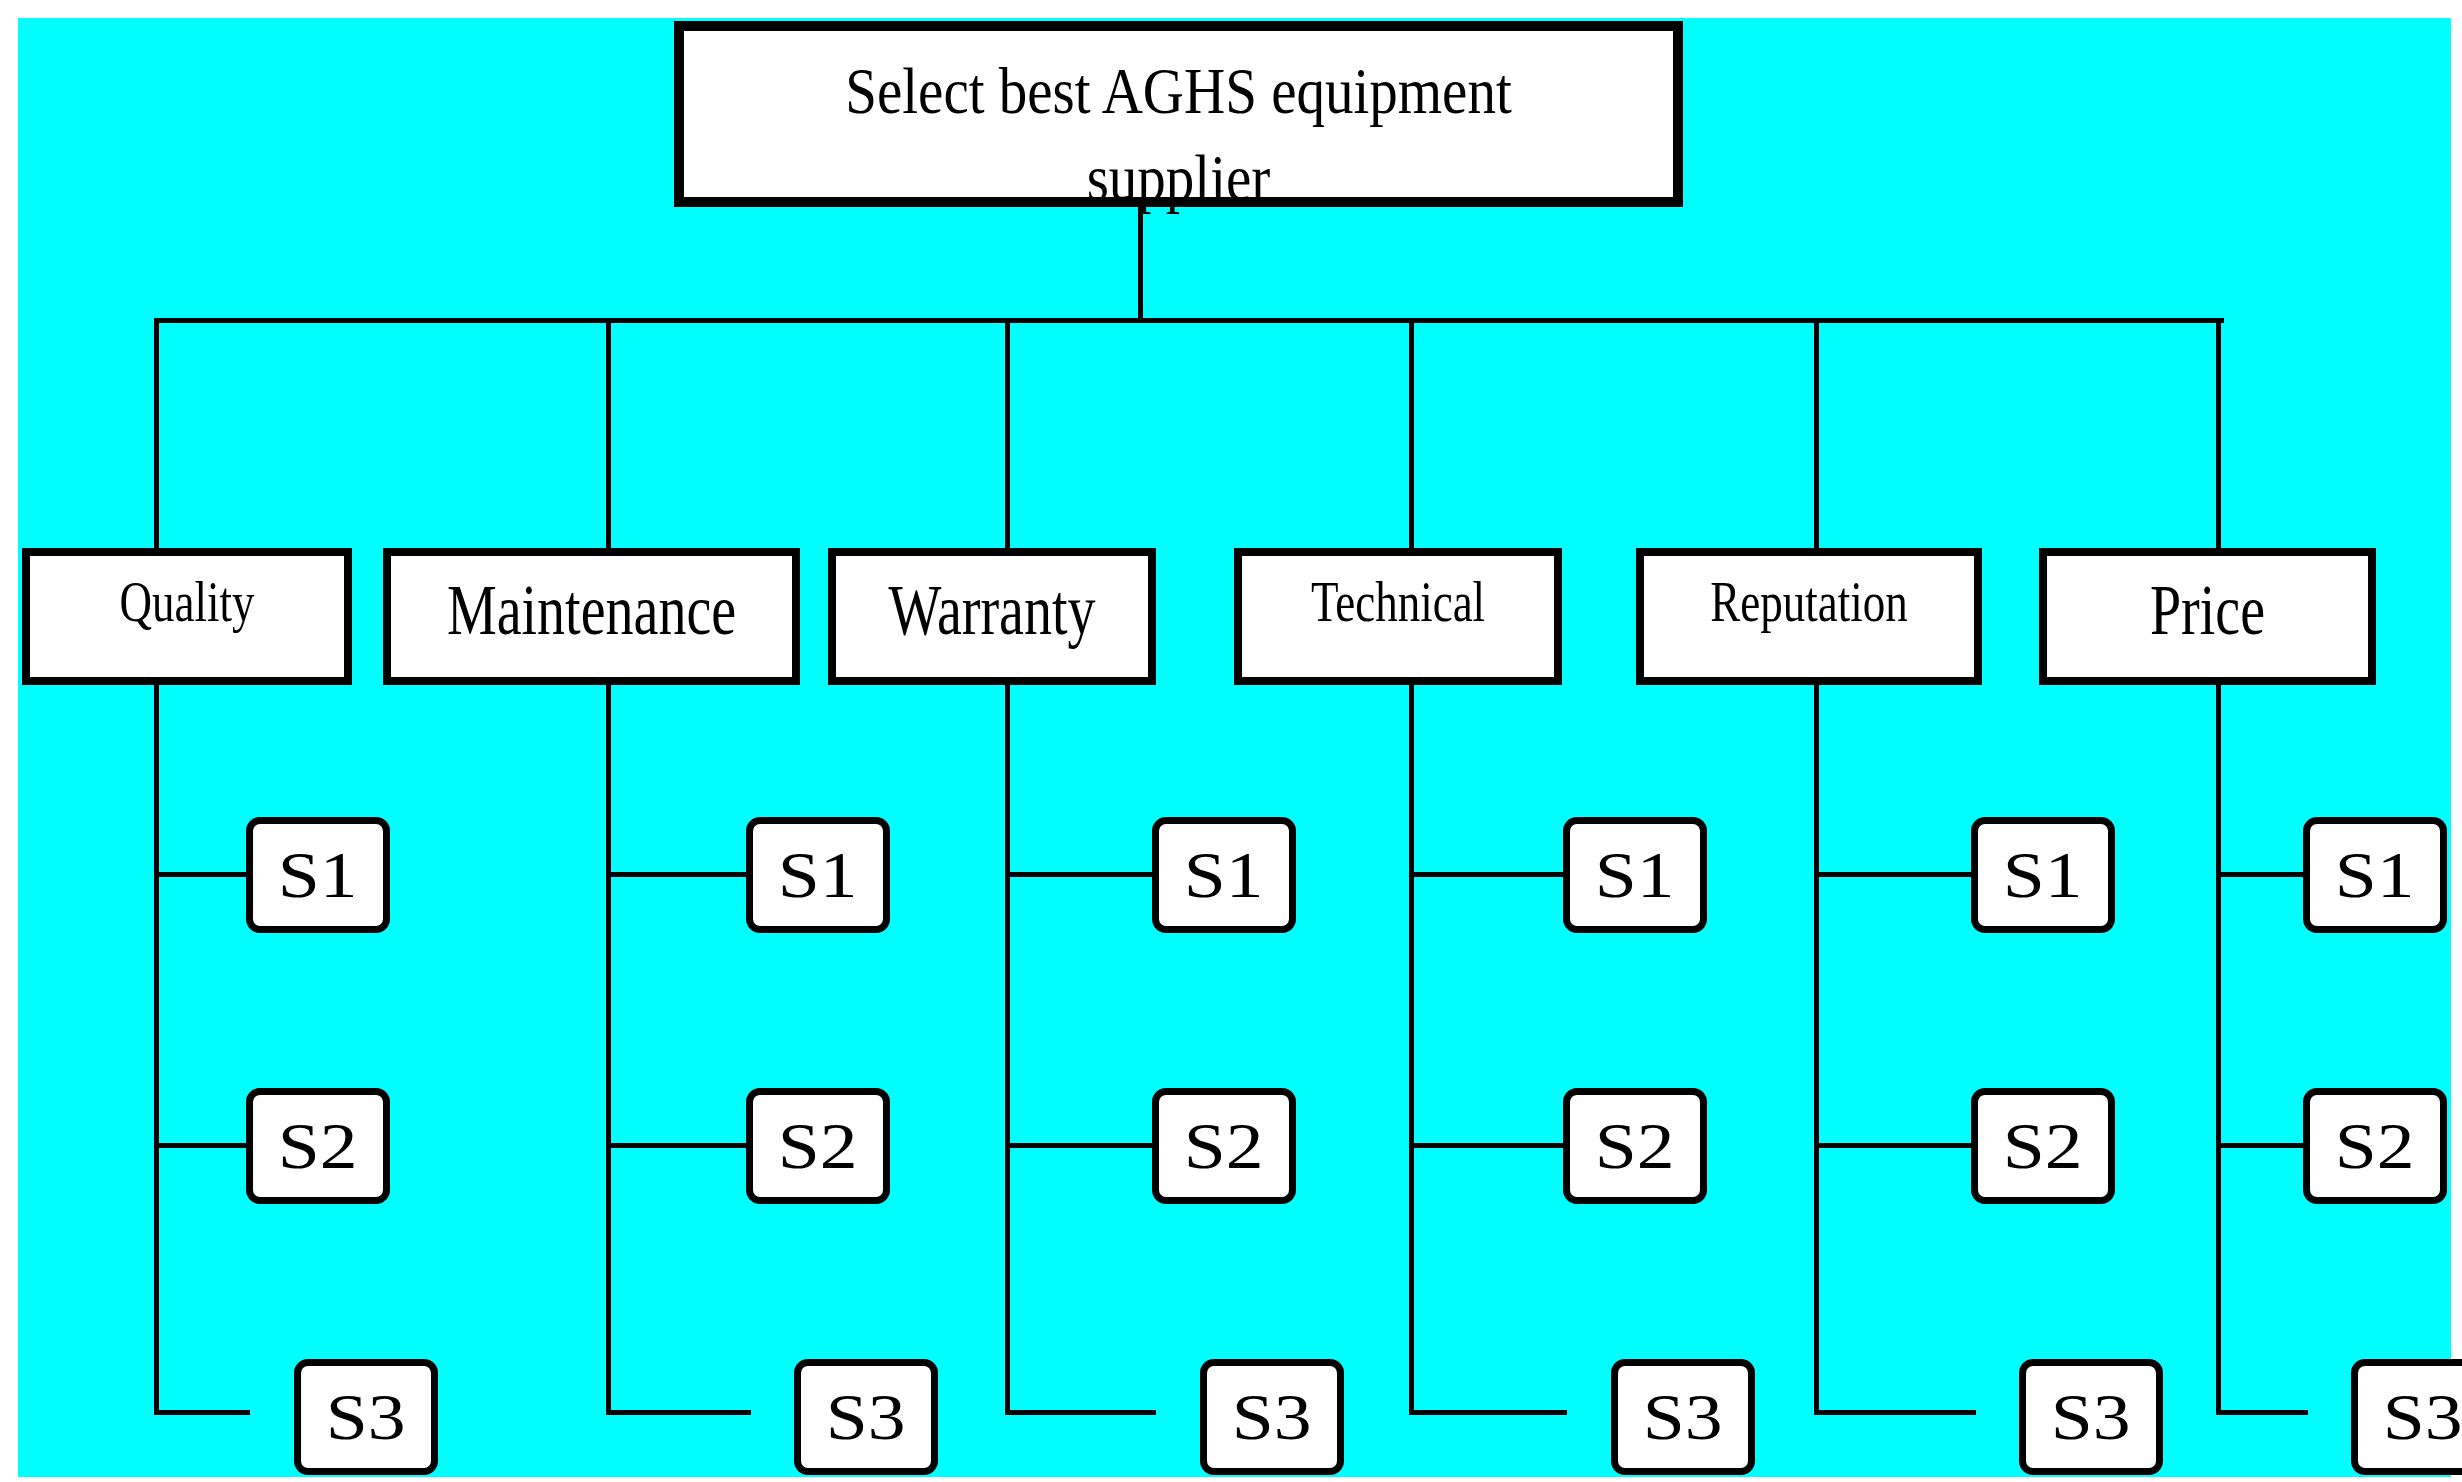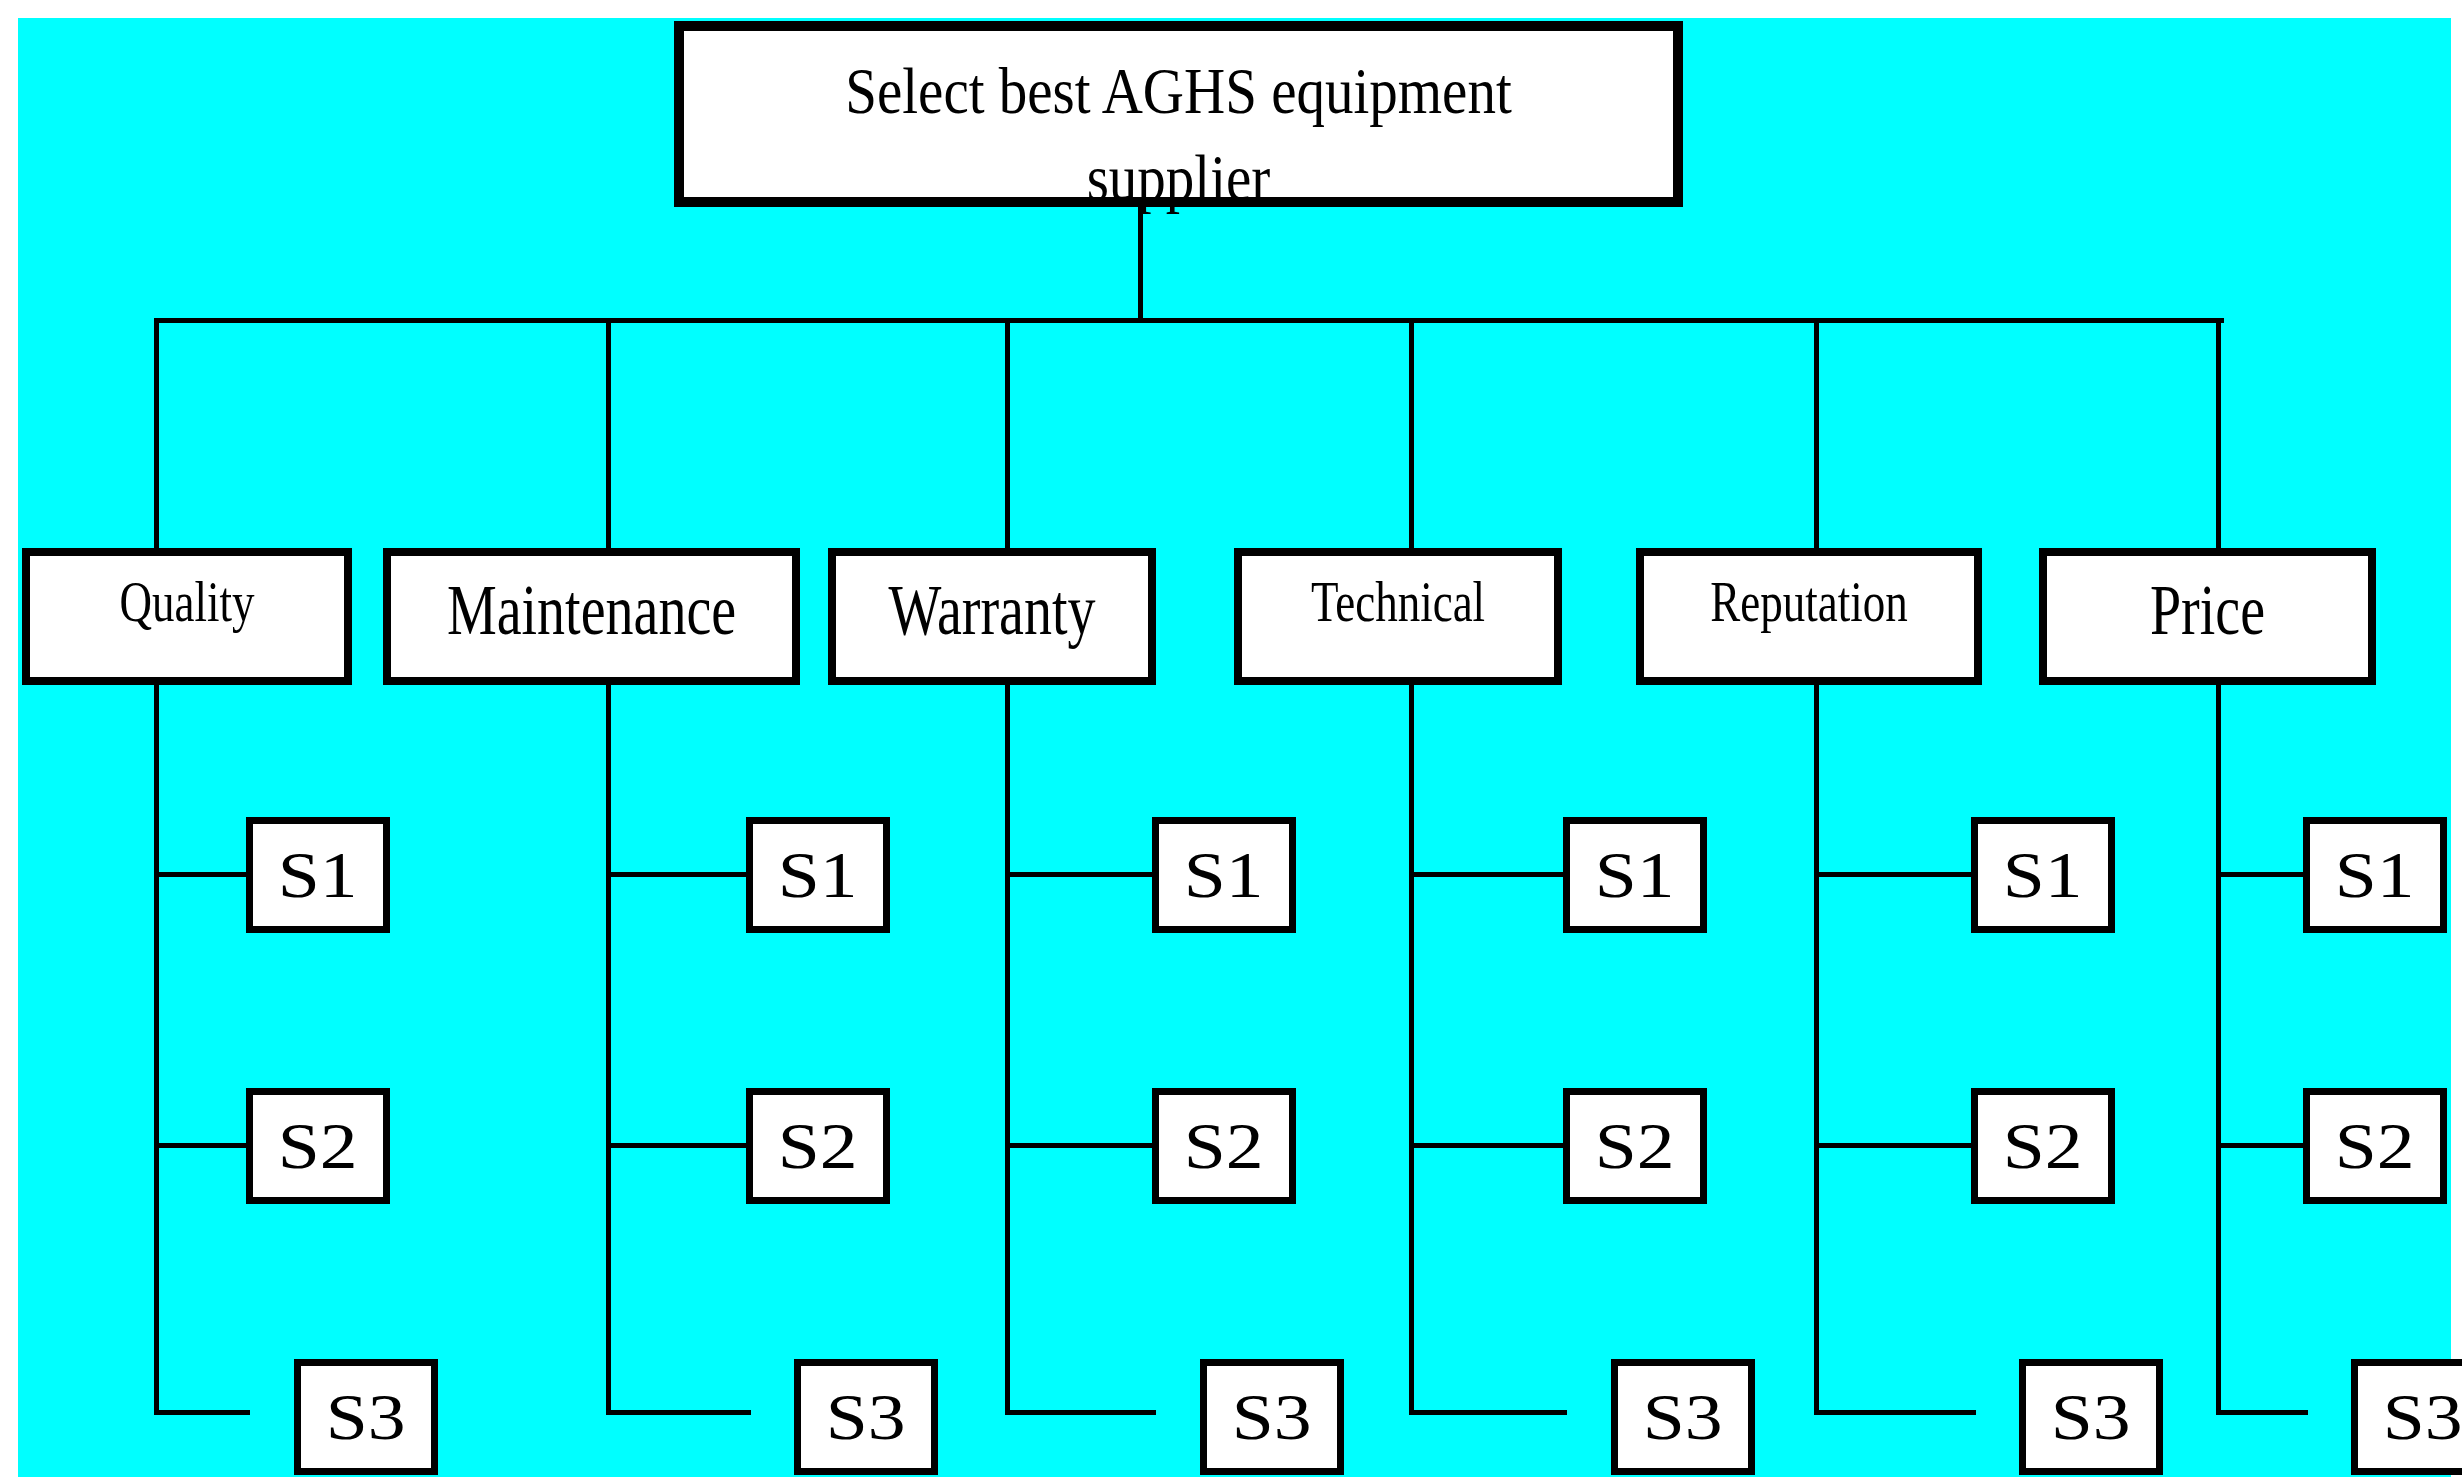--- a/index.html
+++ b/index.html
@@ -66,20 +66,21 @@
   }
   .crit.small .crit-text { font-size: 45px; }
   .crit.large .crit-text { font-size: 56px; }
   .alt {
     width: 144px;
     height: 116px;
     border-width: 7.2px;
     display: flex;
     align-items: center;
     justify-content: center;
+    border-radius: 14px;
   }
   .alt-text {
     font-size: 62px;
     transform: scale(1.22, 1.04);
     transform-origin: 50% 50%;
   }
   .row1 { top: 817px; }
   .row2 { top: 1088px; }
   .row3 { top: 1359px; margin-left: 48px; }
 </style>

